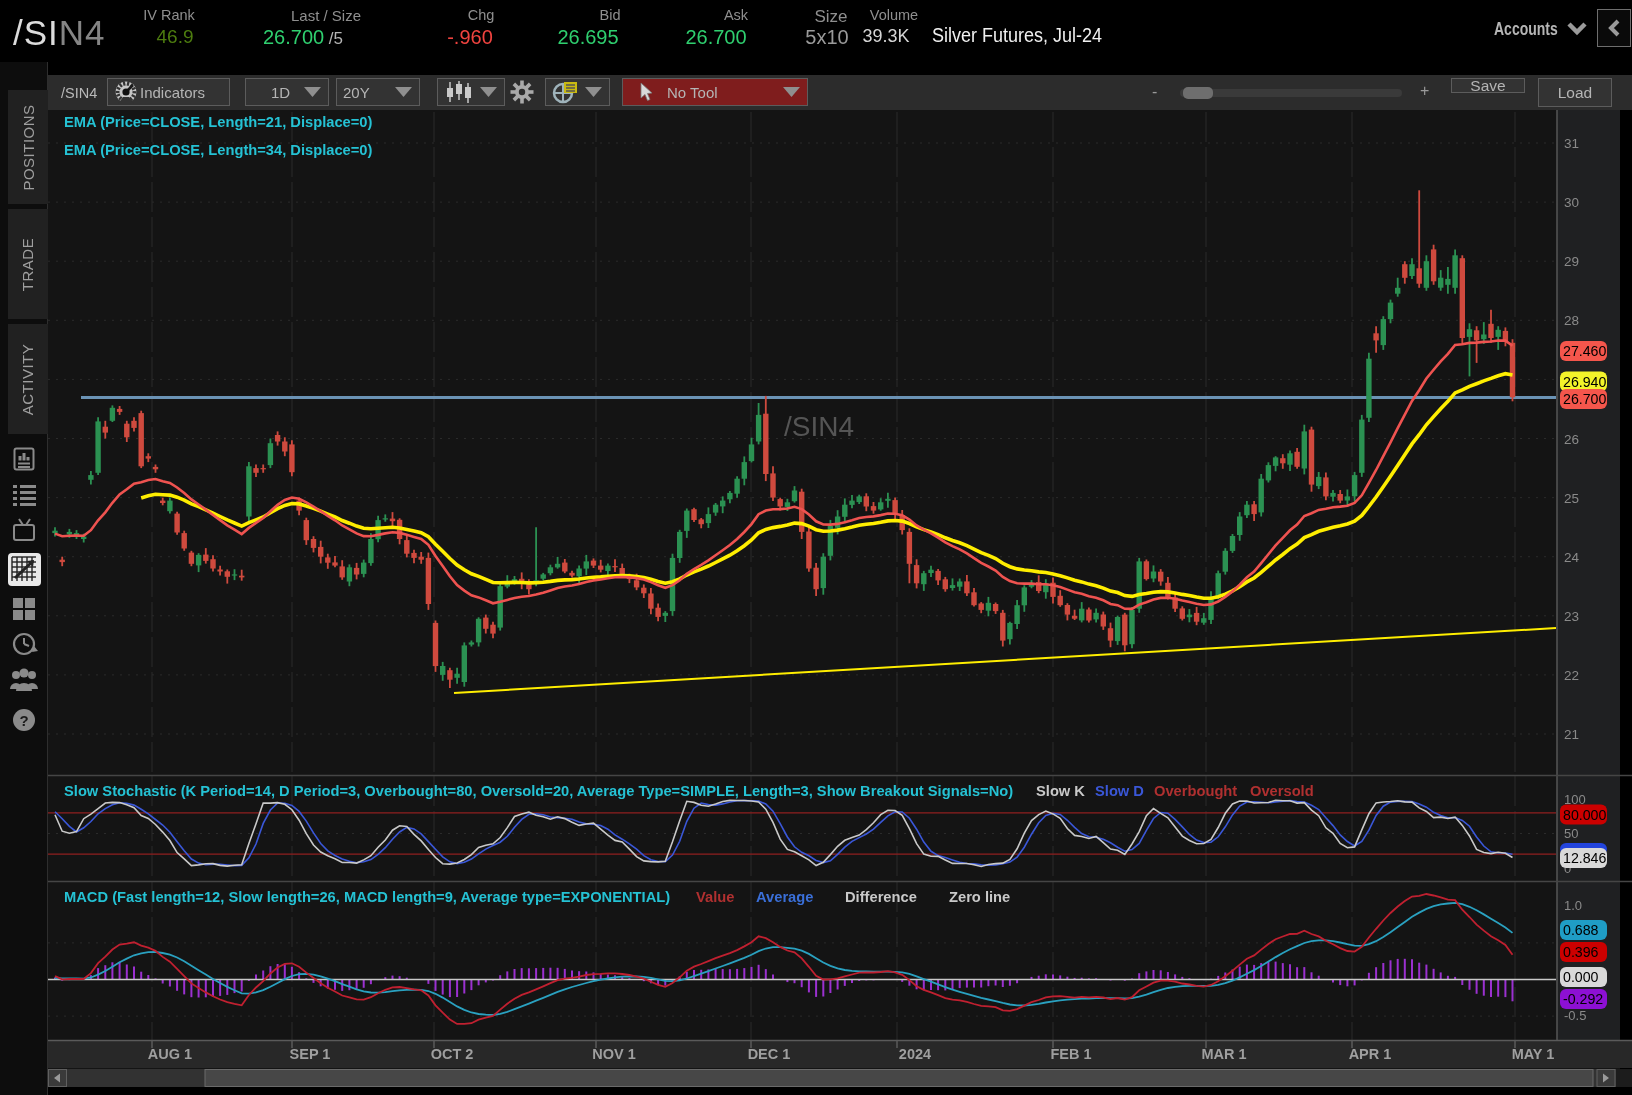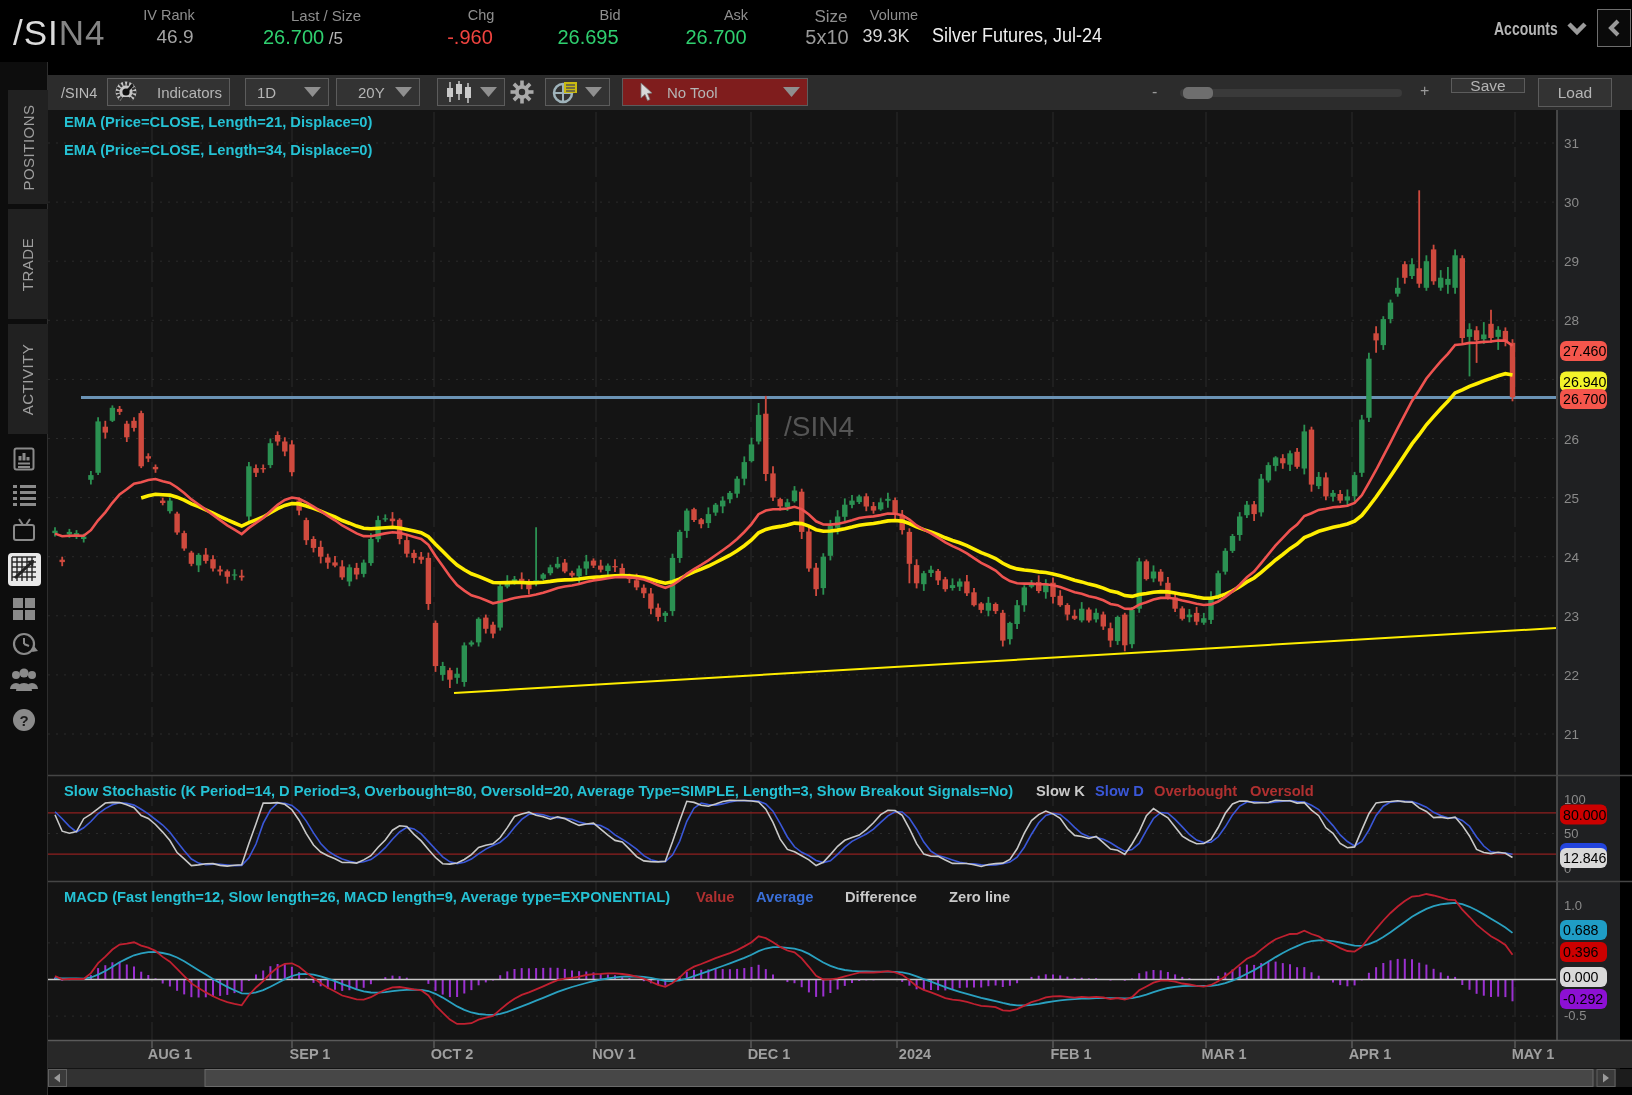--- a/index.html
+++ b/index.html
@@ -1,20 +1,20 @@
 <!DOCTYPE html>
 <html><head><meta charset="utf-8"><style>
 *{margin:0;padding:0;box-sizing:border-box}
 body{width:1632px;height:1095px;background:#000;font-family:"Liberation Sans",sans-serif;position:relative;overflow:hidden}
 </style></head><body>
 
 <div style="position:absolute;left:0;top:0;width:1632px;height:62px;background:#000">
   <div style="position:absolute;left:13px;top:13px;font-size:35px;letter-spacing:1px"><span style="color:#dcdcdc">/SI</span><span style="color:#858585">N4</span></div>
   <div style="position:absolute;left:169px;top:7px;transform:translateX(-50%);color:#8f8f8f;font-size:14.5px">IV Rank</div>
-    <div style="position:absolute;left:175px;top:26px;transform:translateX(-50%);white-space:nowrap"><span style="color:#a3a3a3;font-size:19px">46.9</span></div>
+    <div style="position:absolute;left:175px;top:26px;transform:translateX(-50%);white-space:nowrap"><span style="color:#4d7c0f;font-size:19px">46.9</span></div>
     <div style="position:absolute;left:326px;top:7px;transform:translateX(-50%);color:#8f8f8f;font-size:15px">Last / Size</div>
     <div style="position:absolute;left:303px;top:26px;transform:translateX(-50%);white-space:nowrap"><span style="color:#2fcf6f;font-size:20px">26.700</span><span style="color:#b5b5b5;font-size:17px"> /5</span></div>
     <div style="position:absolute;left:481px;top:7px;transform:translateX(-50%);color:#8f8f8f;font-size:14.5px">Chg</div>
     <div style="position:absolute;left:470px;top:26px;transform:translateX(-50%);white-space:nowrap"><span style="color:#f0433f;font-size:20px">-.960</span></div>
     <div style="position:absolute;left:610px;top:7px;transform:translateX(-50%);color:#8f8f8f;font-size:14.5px">Bid</div>
     <div style="position:absolute;left:588px;top:26px;transform:translateX(-50%);white-space:nowrap"><span style="color:#2fcf6f;font-size:20px">26.695</span></div>
     <div style="position:absolute;left:736px;top:7px;transform:translateX(-50%);color:#8f8f8f;font-size:14.5px">Ask</div>
     <div style="position:absolute;left:716px;top:26px;transform:translateX(-50%);white-space:nowrap"><span style="color:#2fcf6f;font-size:20px">26.700</span></div>
     <div style="position:absolute;left:831px;top:7px;transform:translateX(-50%);color:#8f8f8f;font-size:17px">Size</div>
     <div style="position:absolute;left:827px;top:26px;transform:translateX(-50%);white-space:nowrap"><span style="color:#9a9a9a;font-size:20px">5x10</span></div>
@@ -128,30 +128,30 @@
           <line x1="15.8" y1="17.3" x2="18.2" y2="20.5"></line>
           <line x1="13.1" y1="18.4" x2="13.8" y2="22.3"></line>
           <line x1="10.2" y1="18.2" x2="9.1" y2="22.1"></line>
           <line x1="7.7" y1="16.8" x2="5.0" y2="19.8"></line>
           <line x1="6.0" y1="14.4" x2="2.3" y2="15.9"></line>
         </g>
         <path d="M 4 24 L 9 17 L 15 17 L 20 24 Z" fill="#333"></path>
         <line x1="12" y1="12" x2="19" y2="5" stroke="#1a1a1a" stroke-width="2.6"></line>
         <circle cx="12" cy="12" r="3.6" fill="#111"></circle>
       </svg>
-      <span style="color:#b5b5b5;font-size:15px;margin-left:19px">Indicators</span>
+      <span style="color:#b5b5b5;font-size:15px;margin-left:2px">Indicators</span>
     </div>
     <div style="position:absolute;left:197px;top:3px;width:84px;height:28px;background:#333;border:1px solid #5c5c5c;display:flex;align-items:center">
-      <span style="color:#b5b5b5;font-size:15px;margin-left:11px">1D</span>
+      <span style="color:#b5b5b5;font-size:15px;margin-left:25px">1D</span>
       <svg width="17" height="10" style="margin-left:auto;margin-right:7px">
         <path d="M 0 0 L 17 0 L 8.5 10 Z" fill="#8f8f8f"></path>
       </svg>
     </div>
     <div style="position:absolute;left:288px;top:3px;width:84px;height:28px;background:#333;border:1px solid #5c5c5c;display:flex;align-items:center">
-      <span style="color:#b5b5b5;font-size:15px;margin-left:21px">20Y</span>
+      <span style="color:#b5b5b5;font-size:15px;margin-left:6px">20Y</span>
       <svg width="17" height="10" style="margin-left:auto;margin-right:7px">
         <path d="M 0 0 L 17 0 L 8.5 10 Z" fill="#8f8f8f"></path>
       </svg>
     </div>
     <div style="position:absolute;left:389px;top:3px;width:68px;height:28px;background:#333;border:1px solid #5c5c5c;display:flex;align-items:center">
       <svg width="26" height="24" style="margin-left:8px">
         <g fill="#c9c9c9">
           <line x1="4" y1="2" x2="4" y2="22" stroke="#c9c9c9" stroke-width="1.5"></line>
           <rect x="1" y="8" width="6" height="9"></rect>
           <line x1="13" y1="1" x2="13" y2="20" stroke="#c9c9c9" stroke-width="1.5"></line>

